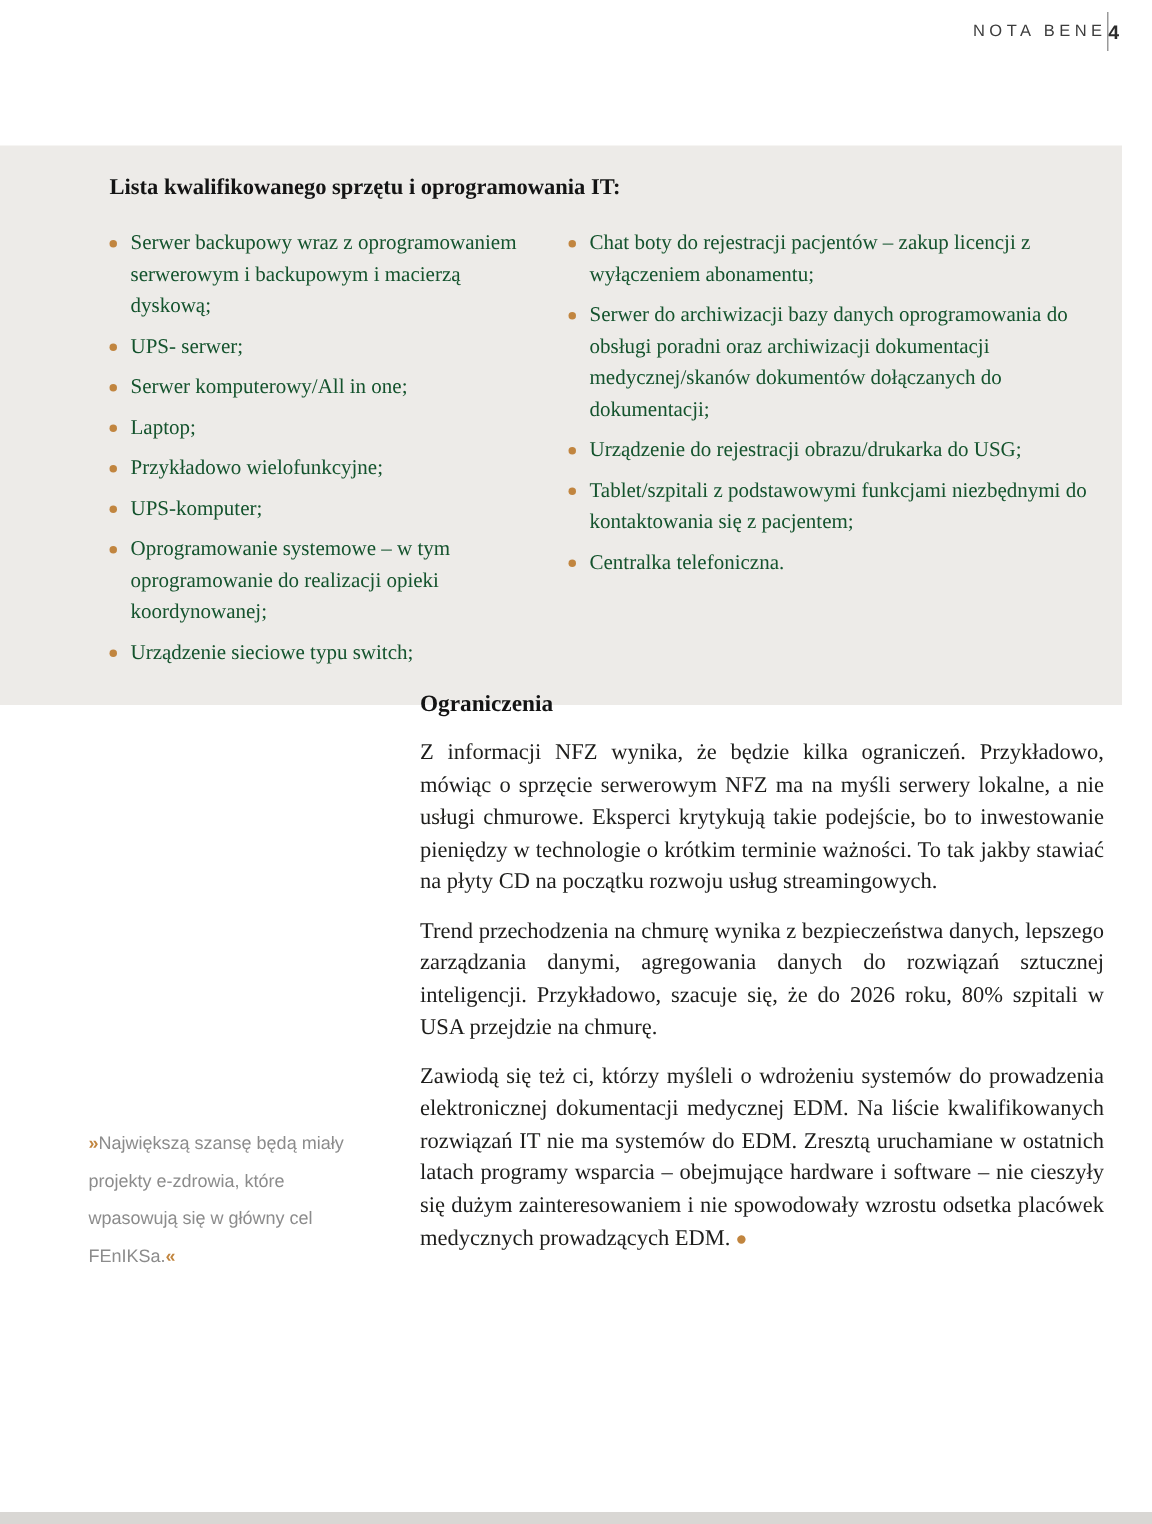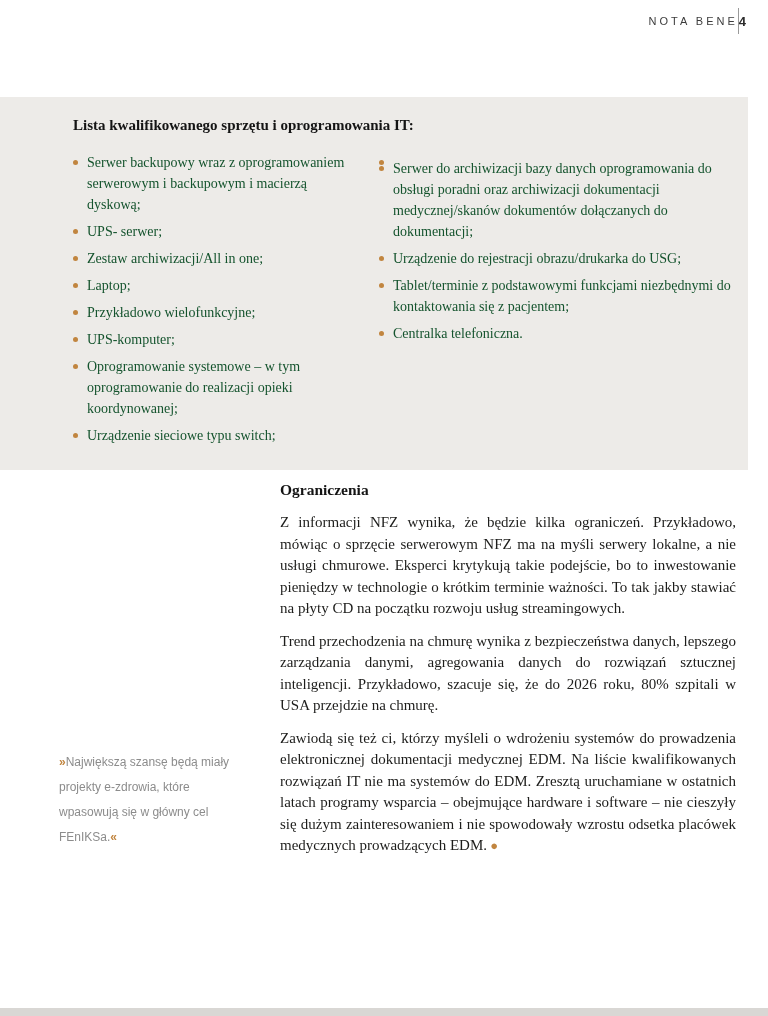--- a/index.html
+++ b/index.html
@@ -37,21 +37,21 @@
   .eq-col.right{flex:1;}
   .eq-item{
     position:relative;padding-left:14px;margin-bottom:6px;
     font-size:14px;line-height:21px;color:#14532d;
   }
   .eq-item .dot{
     position:absolute;left:0;top:8px;width:5px;height:5px;border-radius:50%;
     background:var(--accent);
   }
 
-  .article{position:absolute;left:280px;top:481px;width:456px;}
+  .article{position:absolute;left:280px;top:461px;width:456px;}
   .article-heading{font-size:15.5px;font-weight:bold;margin:0 0 13px 0;color:#141414;}
   .body-para{
     margin:0 0 11px 0;font-size:15px;line-height:21.5px;
     text-align:justify;hyphens:auto;-webkit-hyphens:auto;
   }
   .end-dot{color:var(--accent);font-size:13px;}
 
   .pull-quote{
     position:absolute;left:59px;top:750px;width:188px;
     font-family:"Liberation Sans", sans-serif;
@@ -71,32 +71,32 @@
   <span class="header-divider"></span>
   <span class="page-number">4</span>
 </header>
 
 <section class="equipment-box">
   <h2 class="box-title">Lista kwalifikowanego sprzętu i oprogramowania IT:</h2>
   <div class="box-columns">
     <ul class="eq-col left" id="left-list">
         <li class="eq-item"><span class="dot"></span><span>Serwer backupowy wraz z oprogramowaniem serwerowym i backupowym i macierzą dyskową;</span></li>
         <li class="eq-item"><span class="dot"></span><span>UPS- serwer;</span></li>
-        <li class="eq-item"><span class="dot"></span><span>Zestaw archiwizacji/All in one;</span></li>
+        <li class="eq-item"><span class="dot"></span><span>Serwer komputerowy/All in one;</span></li>
         <li class="eq-item"><span class="dot"></span><span>Laptop;</span></li>
         <li class="eq-item"><span class="dot"></span><span>Przykładowo wielofunkcyjne;</span></li>
         <li class="eq-item"><span class="dot"></span><span>UPS-komputer;</span></li>
         <li class="eq-item"><span class="dot"></span><span>Oprogramowanie systemowe – w tym oprogramowanie do realizacji opieki koordynowanej;</span></li>
         <li class="eq-item"><span class="dot"></span><span>Urządzenie sieciowe typu switch;</span></li>
       </ul>
     <ul class="eq-col right" id="right-list">
-        <li class="eq-item"><span class="dot"></span></li>
+        <li class="eq-item"><span class="dot"></span><span>Chat boty do rejestracji pacjentów – zakup licencji z wyłączeniem abonamentu;</span></li>
         <li class="eq-item"><span class="dot"></span><span>Serwer do archiwizacji bazy danych oprogramowania do obsługi poradni oraz archiwizacji dokumentacji medycznej/skanów dokumentów dołączanych do dokumentacji;</span></li>
         <li class="eq-item"><span class="dot"></span><span>Urządzenie do rejestracji obrazu/drukarka do USG;</span></li>
-        <li class="eq-item"><span class="dot"></span><span>Tablet/terminie z podstawowymi funkcjami niezbędnymi do kontaktowania się z pacjentem;</span></li>
+        <li class="eq-item"><span class="dot"></span><span>Tablet/szpitali z podstawowymi funkcjami niezbędnymi do kontaktowania się z pacjentem;</span></li>
         <li class="eq-item"><span class="dot"></span><span>Centralka telefoniczna.</span></li>
       </ul>
   </div>
 </section>
 
 <aside class="pull-quote"><span class="q-mark">»</span><span>Największą szansę będą miały projekty e-zdrowia, które wpasowują się w główny cel FEnIKSa.</span><span class="q-mark">«</span></aside>
 
 <article class="article">
   <h3 class="article-heading">Ograniczenia</h3>
   <div id="paragraphs">

